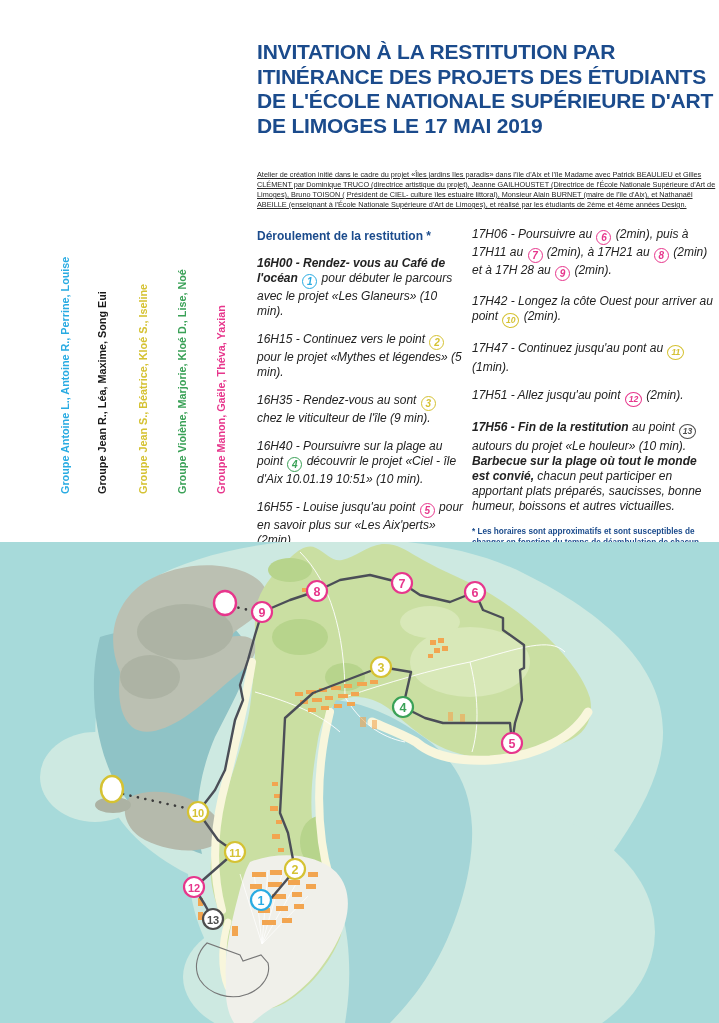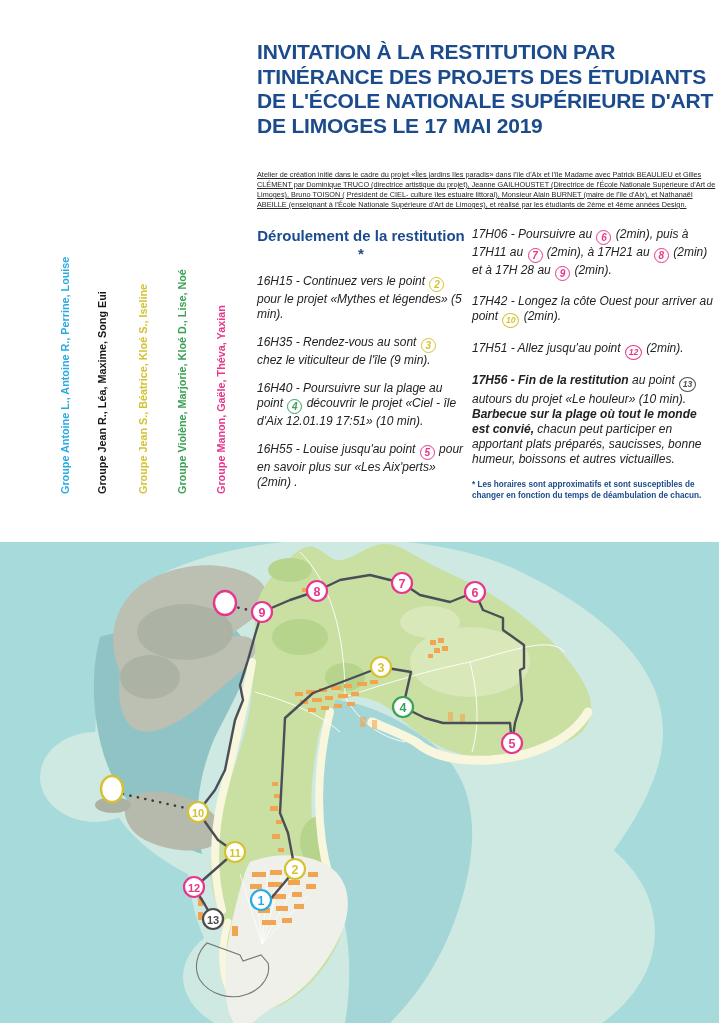--- a/index.html
+++ b/index.html
@@ -11,21 +11,21 @@
   .intro{position:absolute;left:257px;top:170px;width:460px;margin:0;
          font-size:7.3px;line-height:10px;color:#262626;text-decoration:underline;}
   
   .vlabel{position:absolute;top:256px;height:238px;width:15px;
           writing-mode:vertical-rl;transform:rotate(180deg);
           font-size:10.8px;font-weight:bold;white-space:nowrap;}
   
   .col{position:absolute;font-size:12px;line-height:15px;color:#222;}
   .col-left{left:257px;top:227px;width:208px;}
   .col-right{left:472px;top:227px;width:242px;}
-  .sched-heading{margin:0 0 11px 0;font-size:15px;line-height:18px;font-weight:bold;text-align:center;}
+  .sched-heading{margin:0 0 11px 0;font-size:12px;line-height:18px;font-weight:bold;}
   .item{margin:0 0 13px 0;font-style:italic;}
   .badge{display:inline-flex;align-items:center;justify-content:center;
          width:15px;height:15px;border-radius:50%;border:1.6px solid;
          background:#fff;font-size:10px;font-weight:bold;vertical-align:-3px;
          box-sizing:border-box;margin:0 1px;}
   .badge.b2{width:17px;font-size:8.6px;}
   .footnote{margin:2px 0 0 0;font-size:8.2px;line-height:10.5px;font-weight:bold;}
   
   .map{position:absolute;left:0;top:542px;width:719px;height:481px;}
   .map svg{display:block;}
@@ -43,31 +43,33 @@
     <div class="vlabel" style="color: rgb(41, 171, 226); left: 59px;">Groupe Antoine L., Antoine R., Perrine, Louise</div>
     <div class="vlabel" style="color: rgb(26, 26, 26); left: 96px;">Groupe Jean R., Léa, Maxime, Song Eui</div>
     <div class="vlabel" style="color: rgb(213, 194, 51); left: 137px;">Groupe Jean S., Béatrice, Kloé S., Iseline</div>
     <div class="vlabel" style="color: rgb(58, 161, 87); left: 176px;">Groupe Violène, Marjorie, Kloé D., Lise, Noé</div>
     <div class="vlabel" style="color: rgb(231, 54, 140); left: 215px;">Groupe Manon, Gaële, Théva, Yaxian</div>
   </div>
 
   <div class="col col-left">
     <h2 class="sched-heading" style="color: rgb(27, 75, 140);">Déroulement de la restitution *</h2>
     <div id="col-left-items">
+        <div class="item"><span style="font-weight: bold;">16H00 - Rendez- vous au Café de l'océan </span><span class="badge" style="border-color: rgb(41, 171, 226); color: rgb(41, 171, 226);">1</span><span> pour débuter le parcours avec le projet «Les Glaneurs»  (10 min).</span></div>
         <div class="item"><span>16H15 - Continuez vers le point </span><span class="badge" style="border-color: rgb(213, 194, 51); color: rgb(213, 194, 51);">2</span><span> pour le projet «Mythes et légendes» (5 min).</span></div>
         <div class="item"><span>16H35 - Rendez-vous au sont </span><span class="badge" style="border-color: rgb(213, 194, 51); color: rgb(213, 194, 51);">3</span><span> chez le viticulteur de l'île (9 min).</span></div>
-        <div class="item"><span>16H40 - Poursuivre sur la plage au point </span><span class="badge" style="border-color: rgb(58, 161, 87); color: rgb(58, 161, 87);">4</span><span> découvrir le projet «Ciel - île d'Aix 12.01.19 17:51» (10 min).</span></div>
+        <div class="item"><span>16H40 - Poursuivre sur la plage au point </span><span class="badge" style="border-color: rgb(58, 161, 87); color: rgb(58, 161, 87);">4</span><span> découvrir le projet «Ciel - île d'Aix 10.01.19 10:51» (10 min).</span></div>
         <div class="item"><span>16H55 - Louise jusqu'au point </span><span class="badge" style="border-color: rgb(231, 54, 140); color: rgb(231, 54, 140);">5</span><span> pour en savoir plus sur «Les Aix'perts» (2min) .</span></div>
       </div>
   </div>
 
   <div class="col col-right">
     <div id="col-right-items">
         <div class="item"><span>17H06 - Poursuivre au </span><span class="badge" style="border-color: rgb(231, 54, 140); color: rgb(231, 54, 140);">6</span><span> (2min), puis à 17H11 au </span><span class="badge" style="border-color: rgb(231, 54, 140); color: rgb(231, 54, 140);">7</span><span> (2min), à 17H21 au </span><span class="badge" style="border-color: rgb(231, 54, 140); color: rgb(231, 54, 140);">8</span><span> (2min) et à 17H 28 au </span><span class="badge" style="border-color: rgb(231, 54, 140); color: rgb(231, 54, 140);">9</span><span> (2min).</span></div>
         <div class="item"><span>17H42 - Longez la côte Ouest pour arriver au point </span><span class="badge b2" style="border-color: rgb(213, 194, 51); color: rgb(213, 194, 51);">10</span><span> (2min).</span></div>
+        <div class="item"><span>17H47 - Continuez jusqu'au pont au </span><span class="badge b2" style="border-color: rgb(213, 194, 51); color: rgb(213, 194, 51);">11</span><span> (1min).</span></div>
         <div class="item"><span>17H51 - Allez jusqu'au point </span><span class="badge b2" style="border-color: rgb(231, 54, 140); color: rgb(231, 54, 140);">12</span><span> (2min).</span></div>
         <div class="item"><span style="font-weight: bold;">17H56 - Fin de la restitution</span><span> au point </span><span class="badge b2" style="border-color: rgb(77, 77, 77); color: rgb(77, 77, 77);">13</span><span> autours du projet «Le houleur» (10 min). </span><span style="font-weight: bold;">Barbecue sur la plage où tout le monde est convié,</span><span> chacun peut participer en apportant plats préparés, saucisses, bonne humeur, boissons et autres victuailles.</span></div>
       </div>
     <p class="footnote" style="color: rgb(27, 75, 140);">* Les horaires sont approximatifs et sont susceptibles de changer en fonction du temps de déambulation de chacun.</p>
   </div>
 
   <div class="map">
     <svg id="map-svg" width="719" height="481" viewBox="0 0 719 481" xmlns="http://www.w3.org/2000/svg">
 
       <rect x="0" y="0" width="719" height="481" fill="#A7DADA"></rect>

